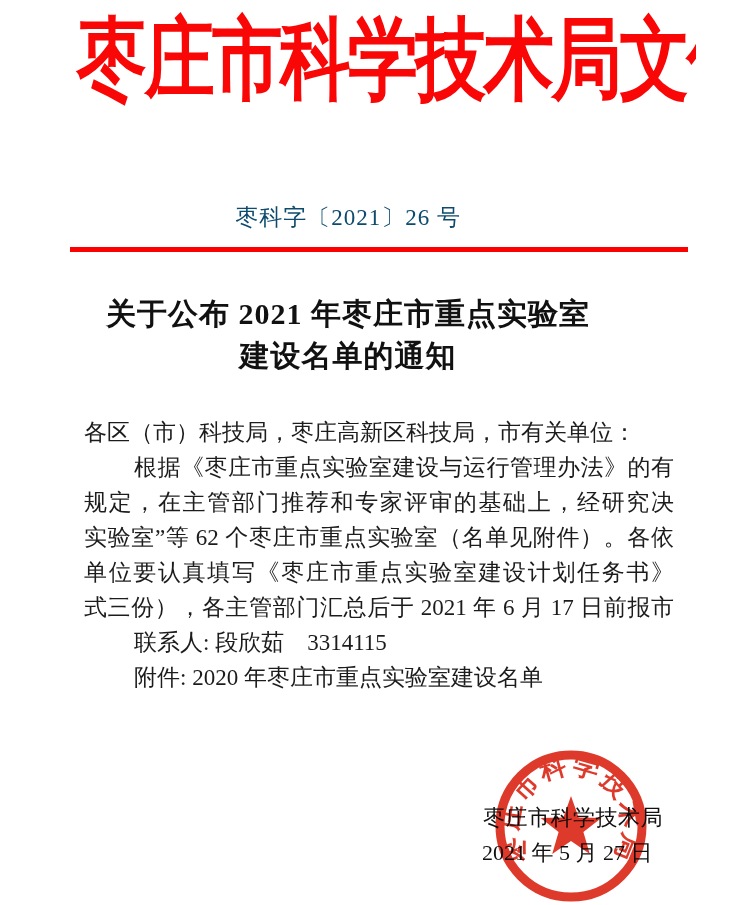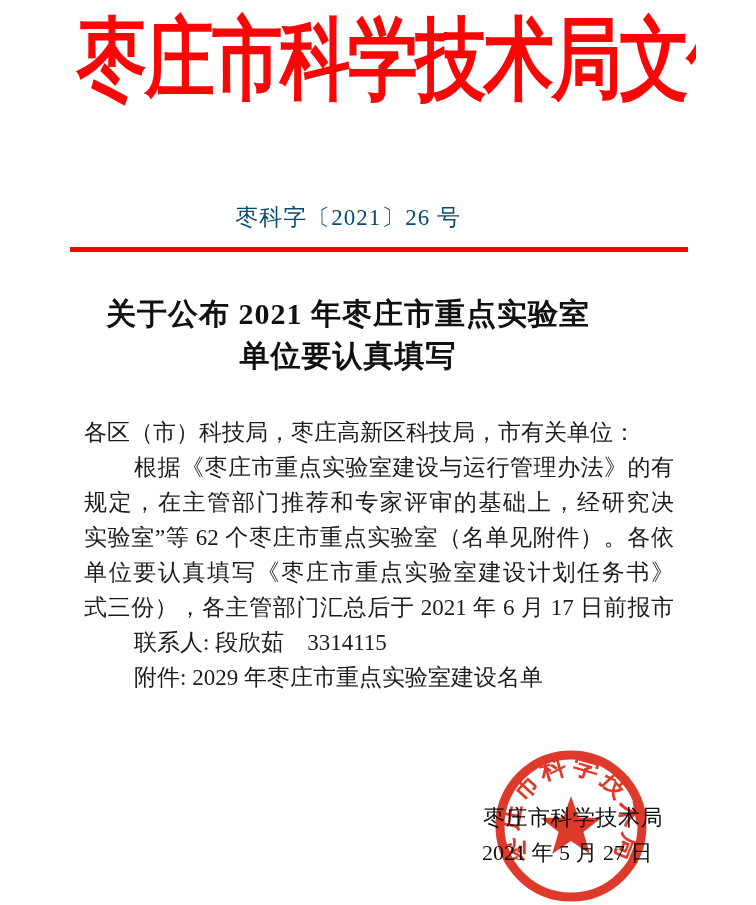--- a/index.html
+++ b/index.html
@@ -131,32 +131,32 @@
 <div class="page">
 
   <div class="masthead">枣庄市科学技术局文件</div>
 
   <div class="doc-number">枣科字〔2021〕26 号</div>
 
   <div class="red-rule"></div>
 
   <div class="notice-title">
     <div>关于公布 2021 年枣庄市重点实验室</div>
-    <div>单位要认真填写</div>
+    <div>建设名单的通知</div>
   </div>
 
   <div class="body-block">
     <div class="body-line">各区（市）科技局，枣庄高新区科技局，市有关单位：</div>
     <div class="body-line fill indent">根据《枣庄市重点实验室建设与运行管理办法》的有关</div>
     <div class="body-line fill">规定，在主管部门推荐和专家评审的基础上，经研究决定，</div>
     <div class="body-line fill">实验室”等 62 个枣庄市重点实验室（名单见附件）。各依托</div>
     <div class="body-line fill">单位要认真填写《枣庄市重点实验室建设计划任务书》（一</div>
     <div class="body-line fill">式三份），各主管部门汇总后于 2021 年 6 月 17 日前报市科</div>
     <div class="body-line indent">联系人: 段欣茹　3314115</div>
-    <div class="body-line indent">附件: 2029 年枣庄市重点实验室建设名单</div>
+    <div class="body-line indent">附件: 2020 年枣庄市重点实验室建设名单</div>
   </div>
 
   <div class="sig-agency">枣庄市科学技术局</div>
 
   <div class="sig-date">2021 年 5 月 27 日</div>
 
   <svg class="seal" viewBox="0 0 156 156" xmlns="http://www.w3.org/2000/svg">
     <circle cx="78" cy="78" r="71" fill="none" stroke="#dc2b1b" stroke-width="9"></circle>
     <polygon transform="translate(78,80)" points="0,-32 7.6,-10.5 30.4,-9.9 12.4,4 18.8,25.9 0,13 -18.8,25.9 -12.4,4 -30.4,-9.9 -7.6,-10.5" fill="#dc2b1b"></polygon>
     <path id="sealArc" d="M 37 110 A 52 52 0 1 1 119 110" fill="none"></path>

